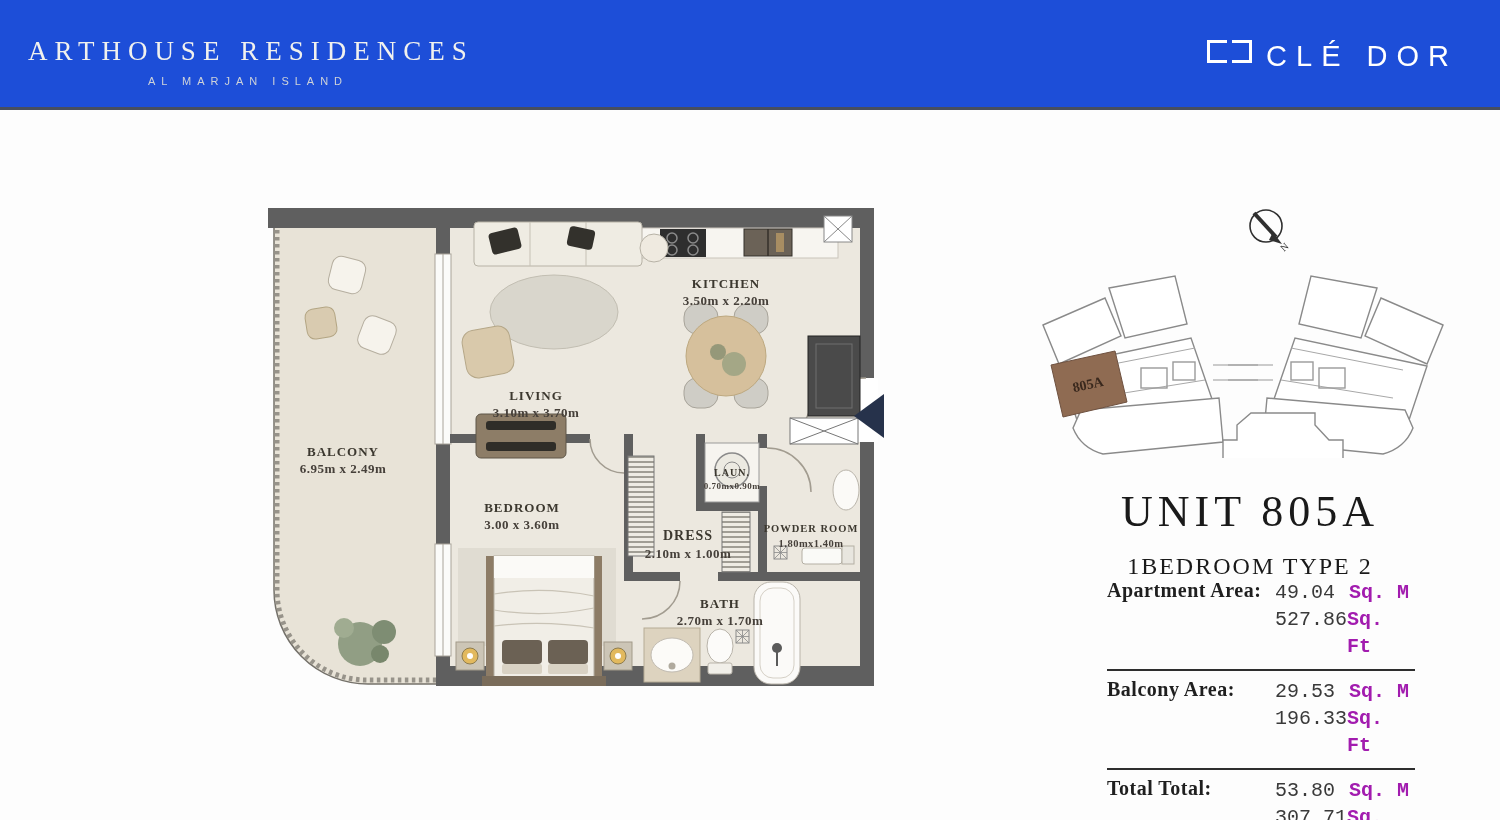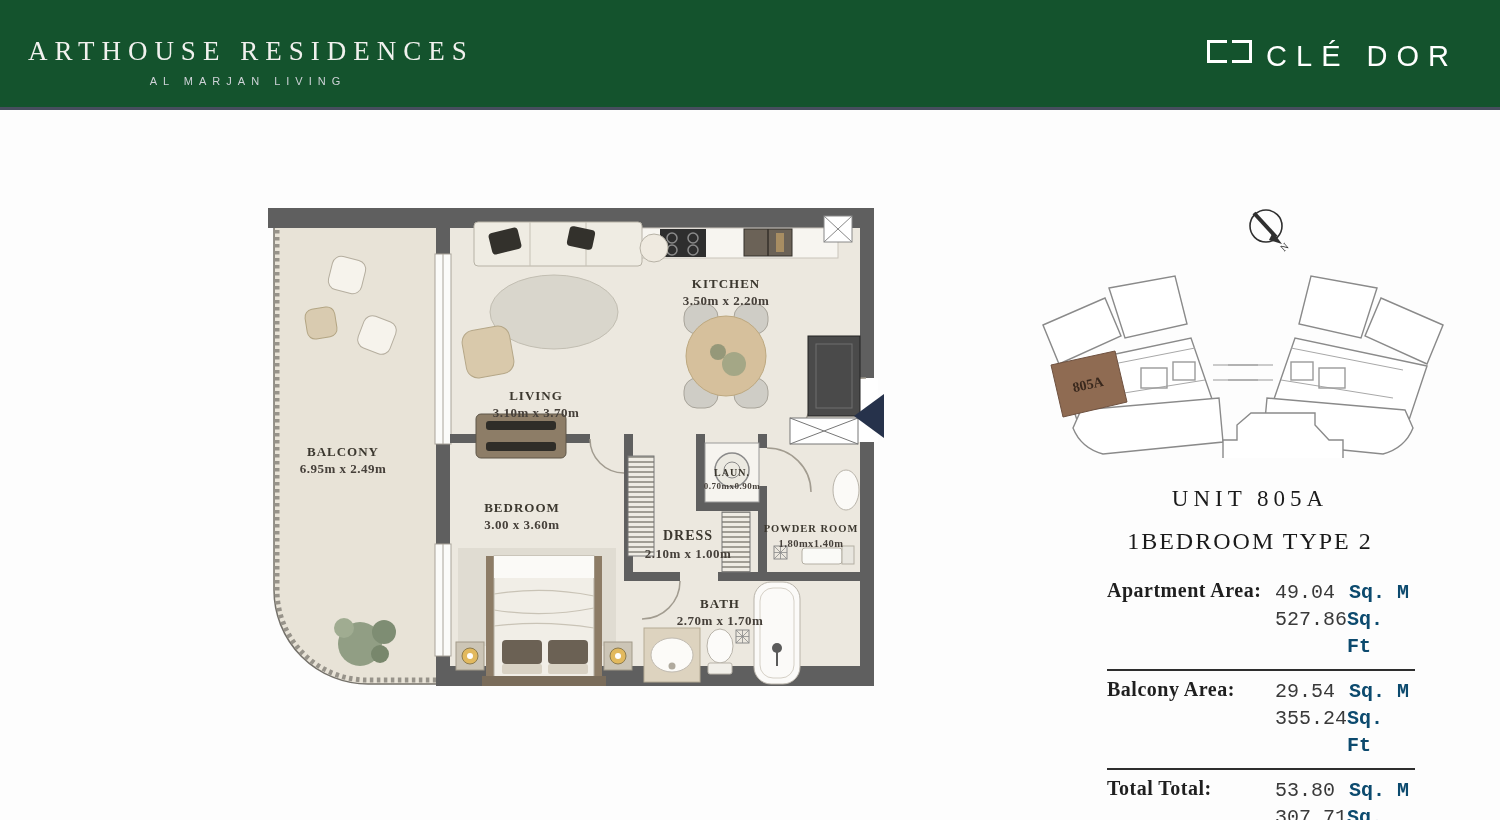--- a/index.html
+++ b/index.html
@@ -1,21 +1,21 @@
 <!DOCTYPE html>
 <html><head>
 <meta charset="utf-8">
 <style>
   * { margin:0; padding:0; box-sizing:border-box; }
   html,body { width:1500px; height:820px; background:#fdfdfd; overflow:hidden;
               font-family:"Liberation Serif", serif; position:relative; }
 
   
   .header { position:absolute; left:0; top:0; width:1500px; height:110px;
-            background:#14532d; border-bottom:3px solid #474e5e; }
+            background:#1d4ed8; border-bottom:3px solid #474e5e; }
   .brand-block { position:absolute; left:28px; top:36px; width:440px; text-align:center; }
   .brand-title { color:#f1f1ee; font-size:27px; letter-spacing:7px; font-weight:400; white-space:nowrap; }
   .brand-sub { color:#cfd3d8; font-size:11px; letter-spacing:6px; margin-top:8px;
                font-family:"Liberation Sans", sans-serif; }
   .logo-block { position:absolute; right:42px; top:40px; display:flex; align-items:flex-start; gap:14px; }
   .logo-brackets { display:flex; gap:5px; align-items:center; }
   .logo-brackets .bl { width:20px; height:23px; border:3px solid #fff; border-right:none; }
   .logo-brackets .br { width:20px; height:23px; border:3px solid #fff; border-left:none; }
   .logo-text { color:#fff; font-size:29px; letter-spacing:9px; font-weight:300;
                font-family:"Liberation Sans", sans-serif; white-space:nowrap; }
@@ -25,39 +25,39 @@
   svg text { font-family:"Liberation Serif", serif; }
   .room-name { font-weight:bold; fill:#3c382f; letter-spacing:1px; }
   .room-dims { font-weight:bold; fill:#46403a; letter-spacing:0.5px; }
 
   
   .compass-wrap { position:absolute; left:1240px; top:202px; width:66px; height:66px; }
   .keyplan-wrap { position:absolute; left:1023px; top:270px; width:440px; height:192px; }
 
   .unit-title { position:absolute; left:1055px; top:486px; width:390px; text-align:center;
                 color:#1a1a1a; }
-  .unit-title .l1 { font-size:23px; letter-spacing:5px; }
+  .unit-title .l1 { font-size:44px; letter-spacing:5px; }
   .unit-title .l2 { font-size:24px; letter-spacing:2px; margin-top:16px; }
 
   .area-table { position:absolute; left:1107px; top:572px; width:308px; color:#1f1f1f; }
   .area-row { display:flex; padding:7px 0 9px 0; }
   .area-row + .area-row { border-top:2px solid #2e2e2e;justify-content:flex-end; }
   .area-label { flex:0 0 168px; font-size:20px; font-weight:600; letter-spacing:0.5px; }
   .area-vals { flex:1; }
   .v-line { display:flex; font-size:20px; color:#3a3a3a; line-height:1.35;font-family:Liberation Mono, monospace; }
   .v-line .num { width:74px; }
-  .v-line .unit { font-weight:600; color:#0c4a6e; }
+  .v-line .unit { font-weight:600; color:#a21caf; }
 </style>
 </head>
 <body>
 
 <div class="header">
   <div class="brand-block">
     <div class="brand-title">ARTHOUSE RESIDENCES</div>
-    <div class="brand-sub">AL MARJAN LIVING</div>
+    <div class="brand-sub">AL MARJAN ISLAND</div>
   </div>
   <div class="logo-block">
     <div class="logo-brackets">
       <span class="bl"></span>
       <span class="br"></span>
     </div>
     <div class="logo-text">CLÉ DOR</div>
   </div>
 </div>
 
@@ -298,25 +298,25 @@
       <div class="v-line">
           <span class="num">527.86</span>
           <span class="unit">Sq. Ft</span>
         </div>
     </div>
   </div>
   <div class="area-row">
     <div class="area-label">Balcony Area:</div>
     <div class="area-vals">
       <div class="v-line">
-          <span class="num">29.54</span>
+          <span class="num">29.53</span>
           <span class="unit">Sq. M</span>
         </div>
       <div class="v-line">
-          <span class="num">355.24</span>
+          <span class="num">196.33</span>
           <span class="unit">Sq. Ft</span>
         </div>
     </div>
   </div>
   <div class="area-row">
     <div class="area-label">Total Total:</div>
     <div class="area-vals">
       <div class="v-line">
           <span class="num">53.80</span>
           <span class="unit">Sq. M</span>

